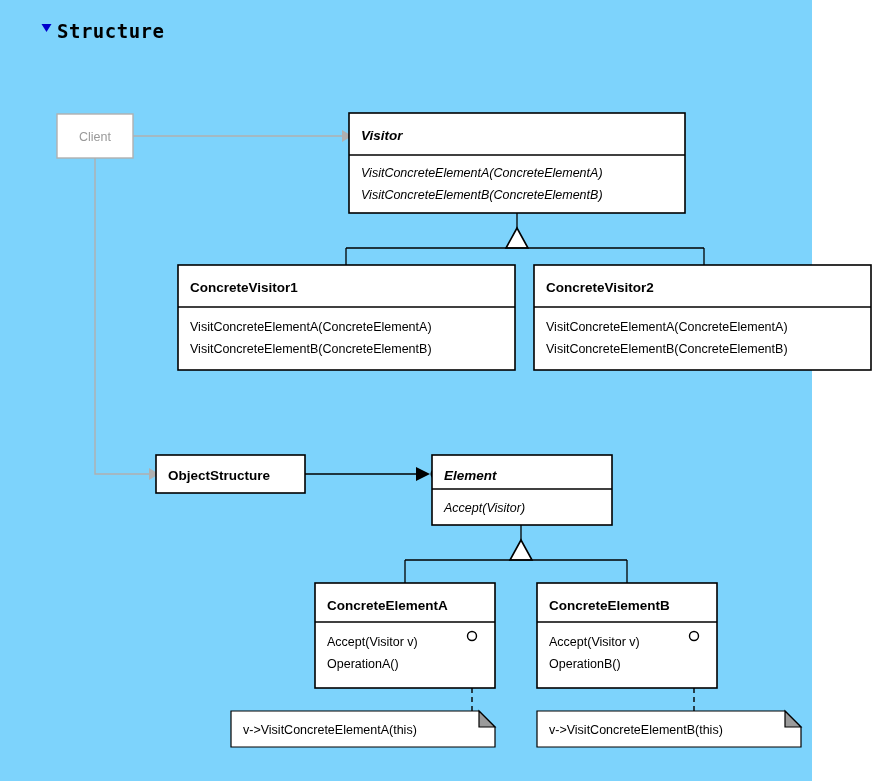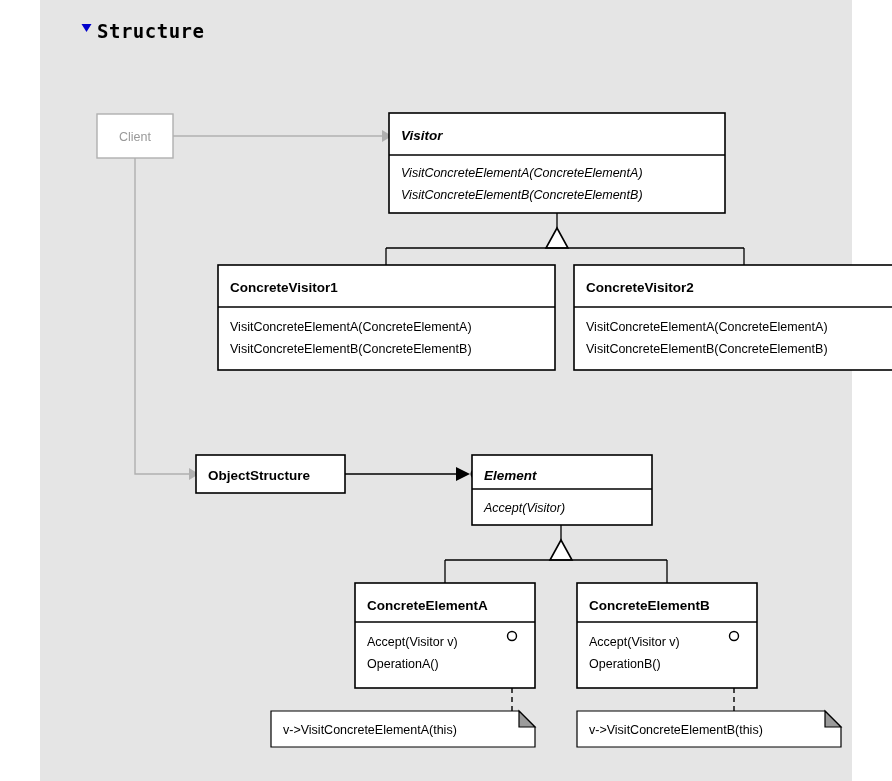--- a/index.html
+++ b/index.html
@@ -10,22 +10,21 @@
   body {
     width: 892px;
     height: 781px;
     font-family: "Liberation Sans", sans-serif;
     overflow: hidden;
   }
   #page {
     position: relative;
     width: 812px;
     height: 781px;
-    background: #e5e5e5;
-    margin-left: 40px;
+    background: #7dd3fc;
   }
   .section-header {
     position: absolute;
     left: 40px;
     top: 20px;
     display: flex;
     align-items: center;
     gap: 4px;
   }
   .disclosure {

